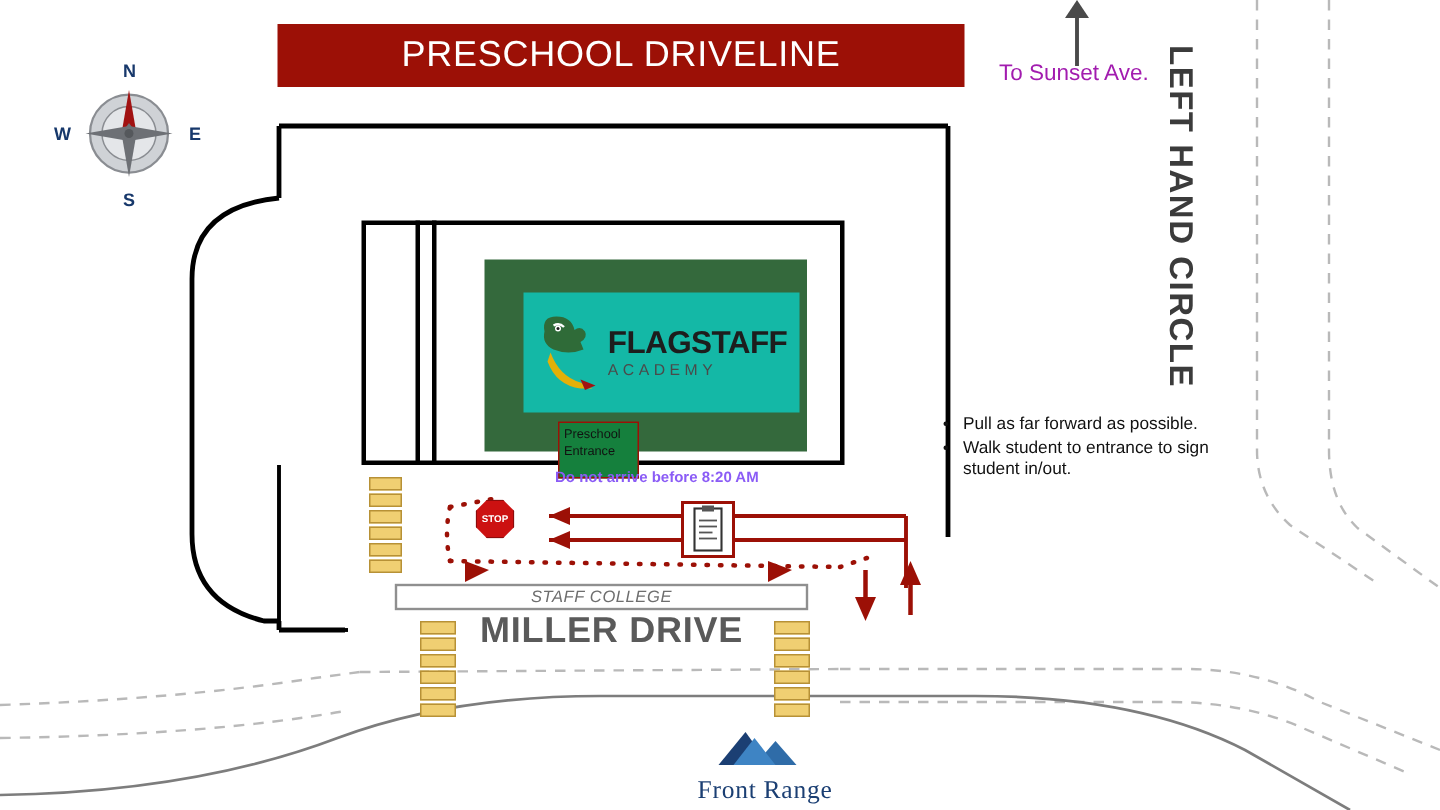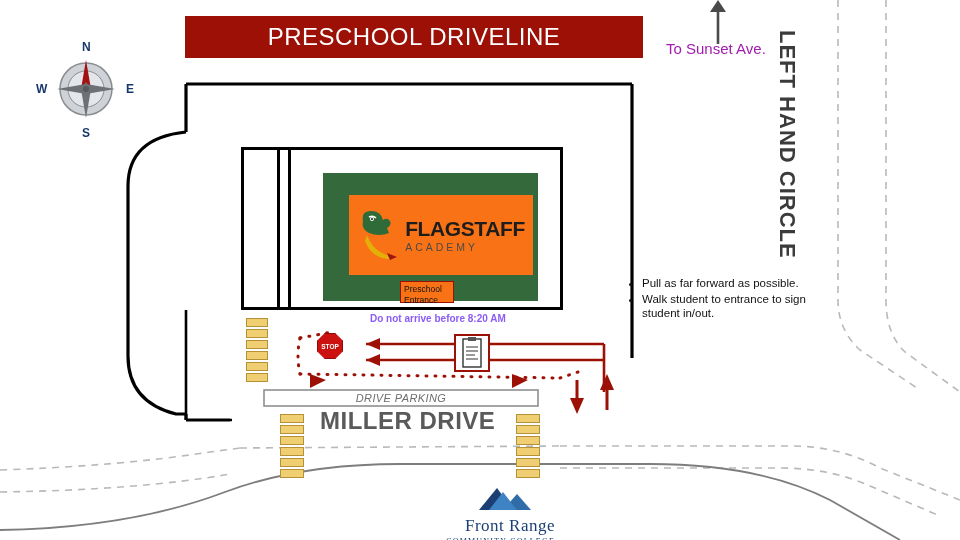--- a/index.html
+++ b/index.html
@@ -72,28 +72,27 @@
     font-size: 11px; font-style: italic; color: #6e6e6e;
     letter-spacing: 0.4px;
   }
   #warning-label {
     left: 370px; top: 313px;
     font-size: 10px; font-weight: bold; color: #8b5cf6;
     white-space: nowrap;
   }
   #preschool-entrance-box {
     left: 372px; top: 281px;
-    width: 54px; height: 22px;
+    width: 54px; height: 38px;
     border: 1.5px solid #9c1006;
-    background: #f97316;
+    background: #15803d;
     font-size: 8.5px; color: #111;
     line-height: 11px;
     padding: 2px 2px 0 3px;
     box-sizing: border-box;
-    margin-left: 28px;
   }
 
   
   #instructions {
     left: 628px; top: 276px;
     width: 180px;
     font-size: 11.5px; color: #111;
     line-height: 14px;
   }
   #instructions ul { margin: 0; padding-left: 14px; }
@@ -118,21 +117,21 @@
     background: #000000;
   }
   #building-green {
     left: 323px; top: 173px;
     width: 215px; height: 128px;
     background: #34693c;
   }
   #logo-panel {
     left: 349px; top: 195px;
     width: 184px; height: 80px;
-    background: #f97316;
+    background: #14b8a6;
     display: flex; align-items: center; justify-content: center;
   }
   .logo-text-wrap { margin-left: 6px; line-height: 1; }
   .logo-main {
     font-size: 21px; font-weight: bold; color: #1d1d1d;
     letter-spacing: -0.4px;
   }
   .logo-sub {
     font-size: 10.5px; color: #4a4a4a; letter-spacing: 3px;
     margin-top: 3px;
@@ -299,21 +298,21 @@
       <div class="logo-sub">ACADEMY</div>
     </div>
   </div>
 
   <div class="abs" id="preschool-entrance-box">
     <span>Preschool Entrance</span>
   </div>
 
   <div class="abs" id="warning-label">Do not arrive before 8:20 AM</div>
 
-  <div class="abs" id="staff-parking-label">DRIVE PARKING</div>
+  <div class="abs" id="staff-parking-label">STAFF COLLEGE</div>
 
   <div class="abs" id="instructions">
     <ul>
       <li>Pull as far forward as possible.</li>
       <li>Walk student to entrance to sign student in/out.</li>
     </ul>
   </div>
 
   <div class="abs" id="stop-sign">
     <span>STOP</span>

